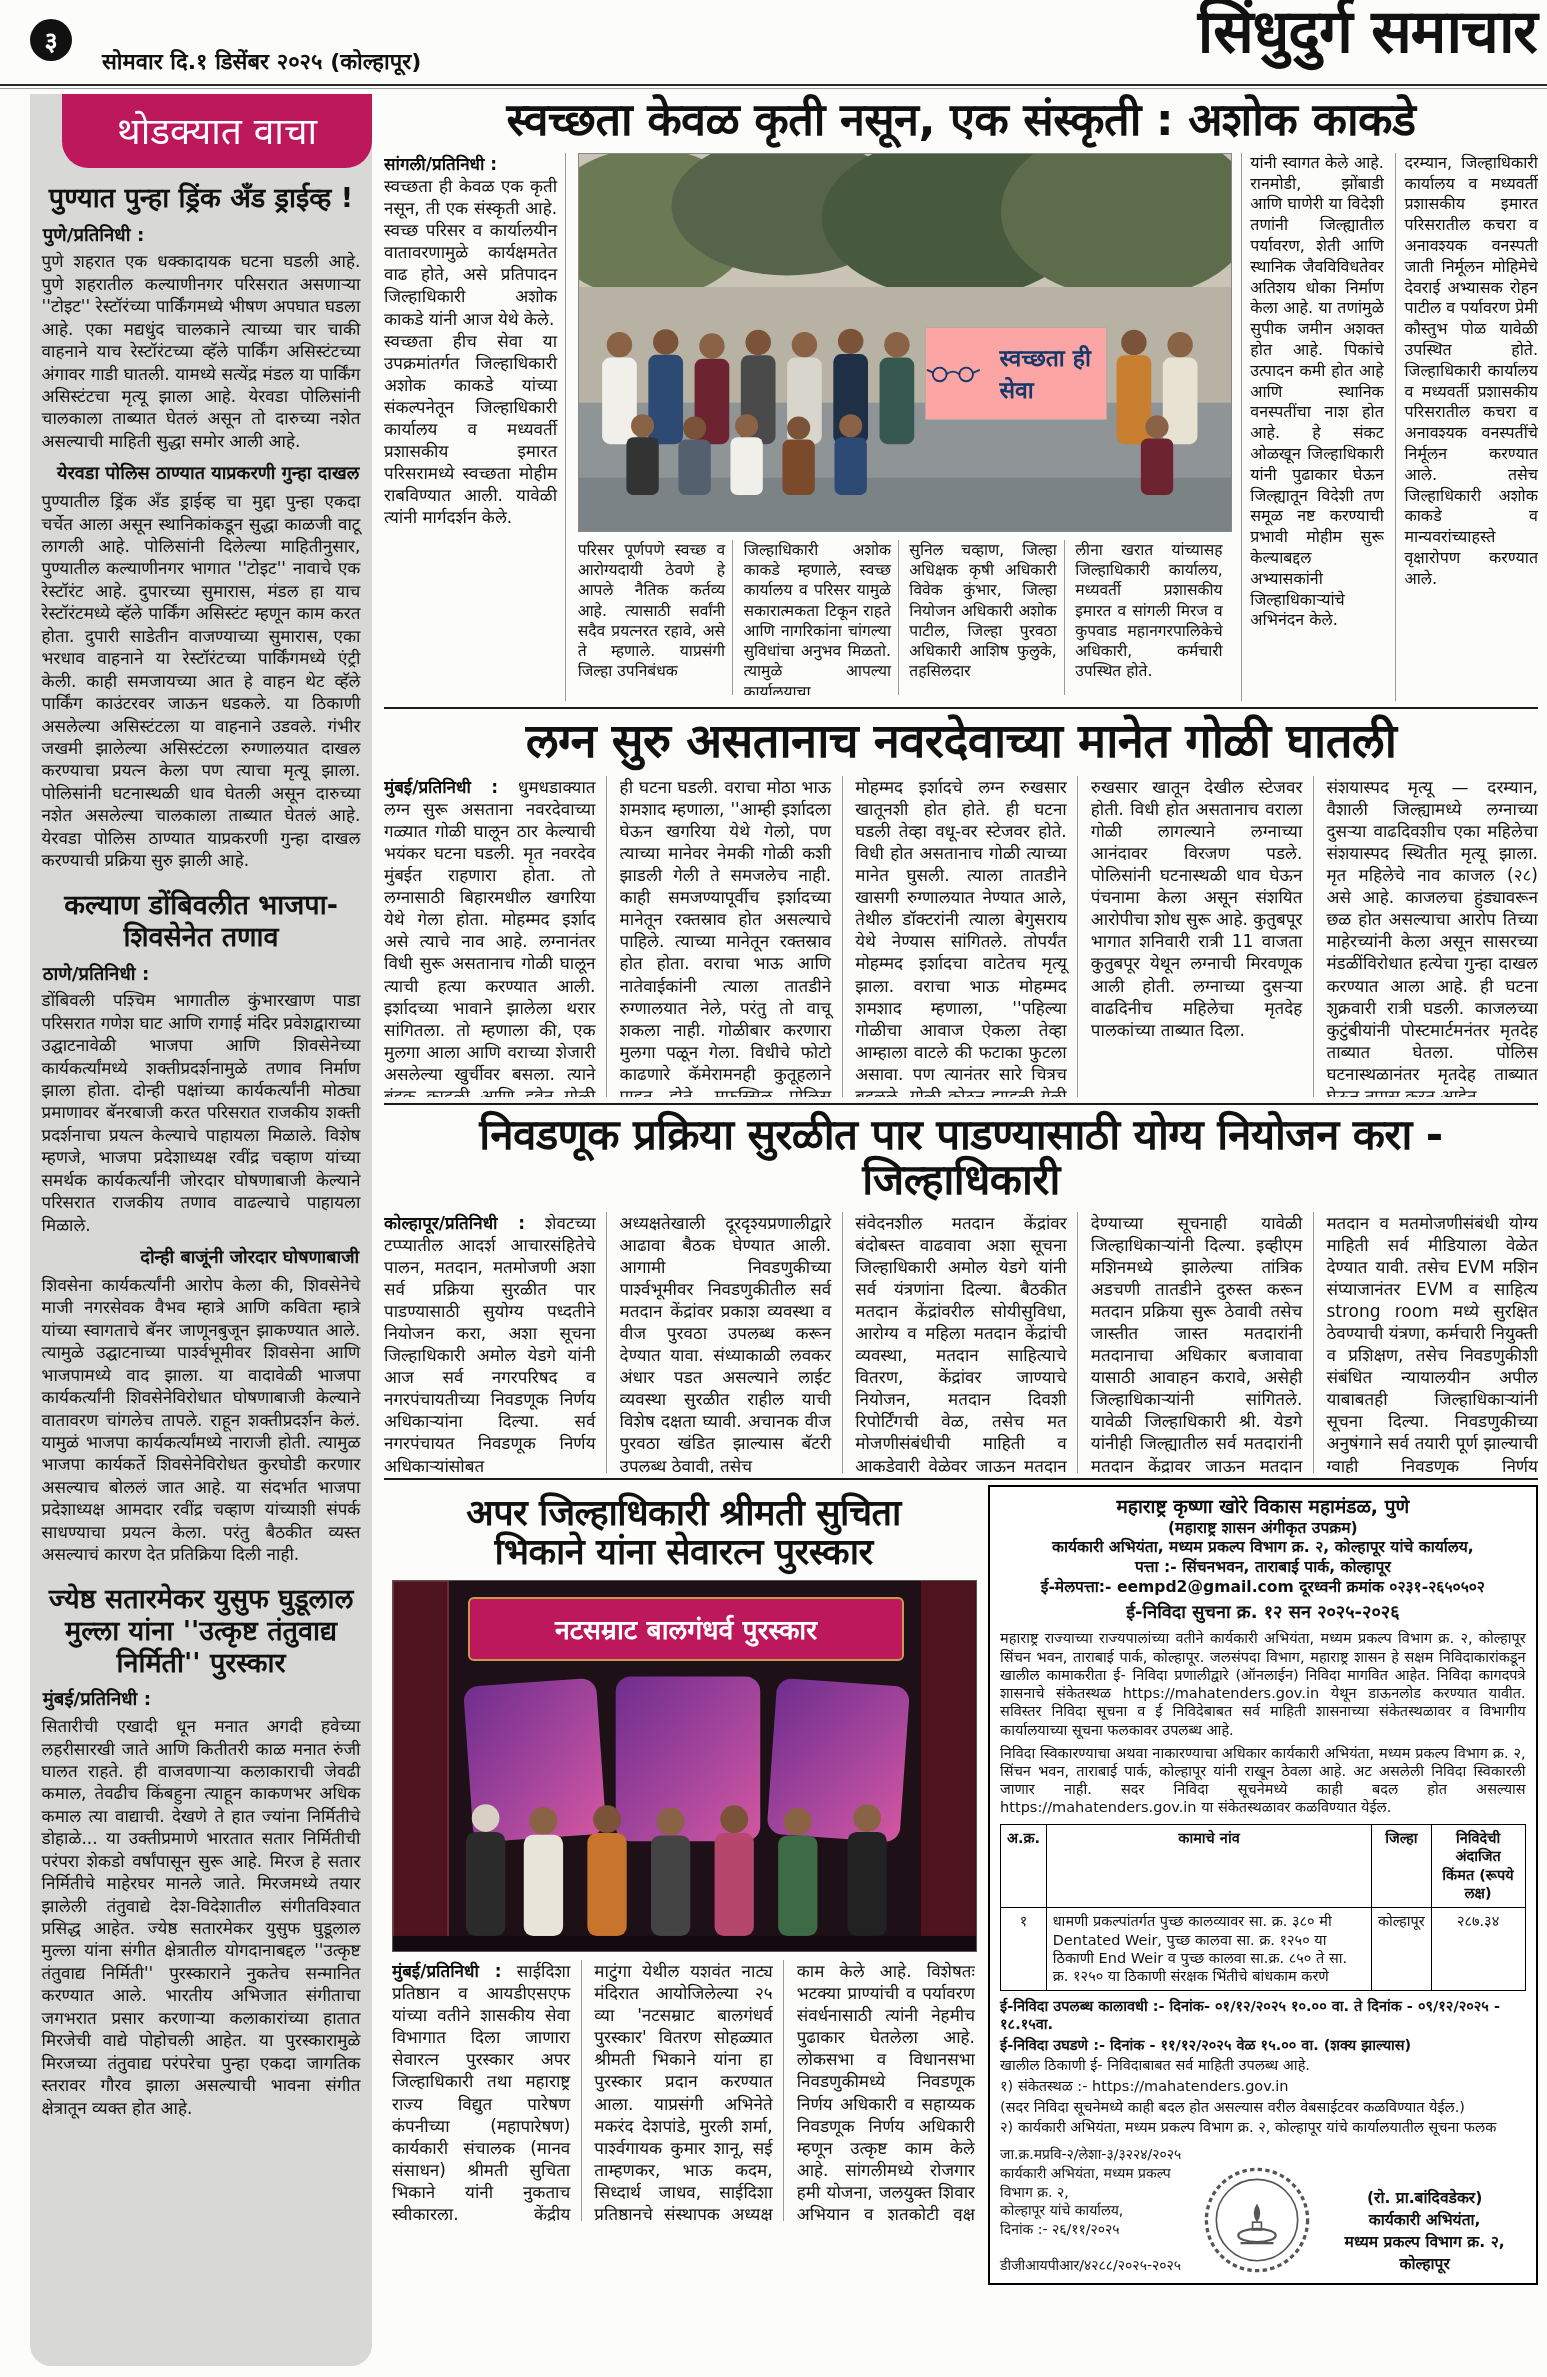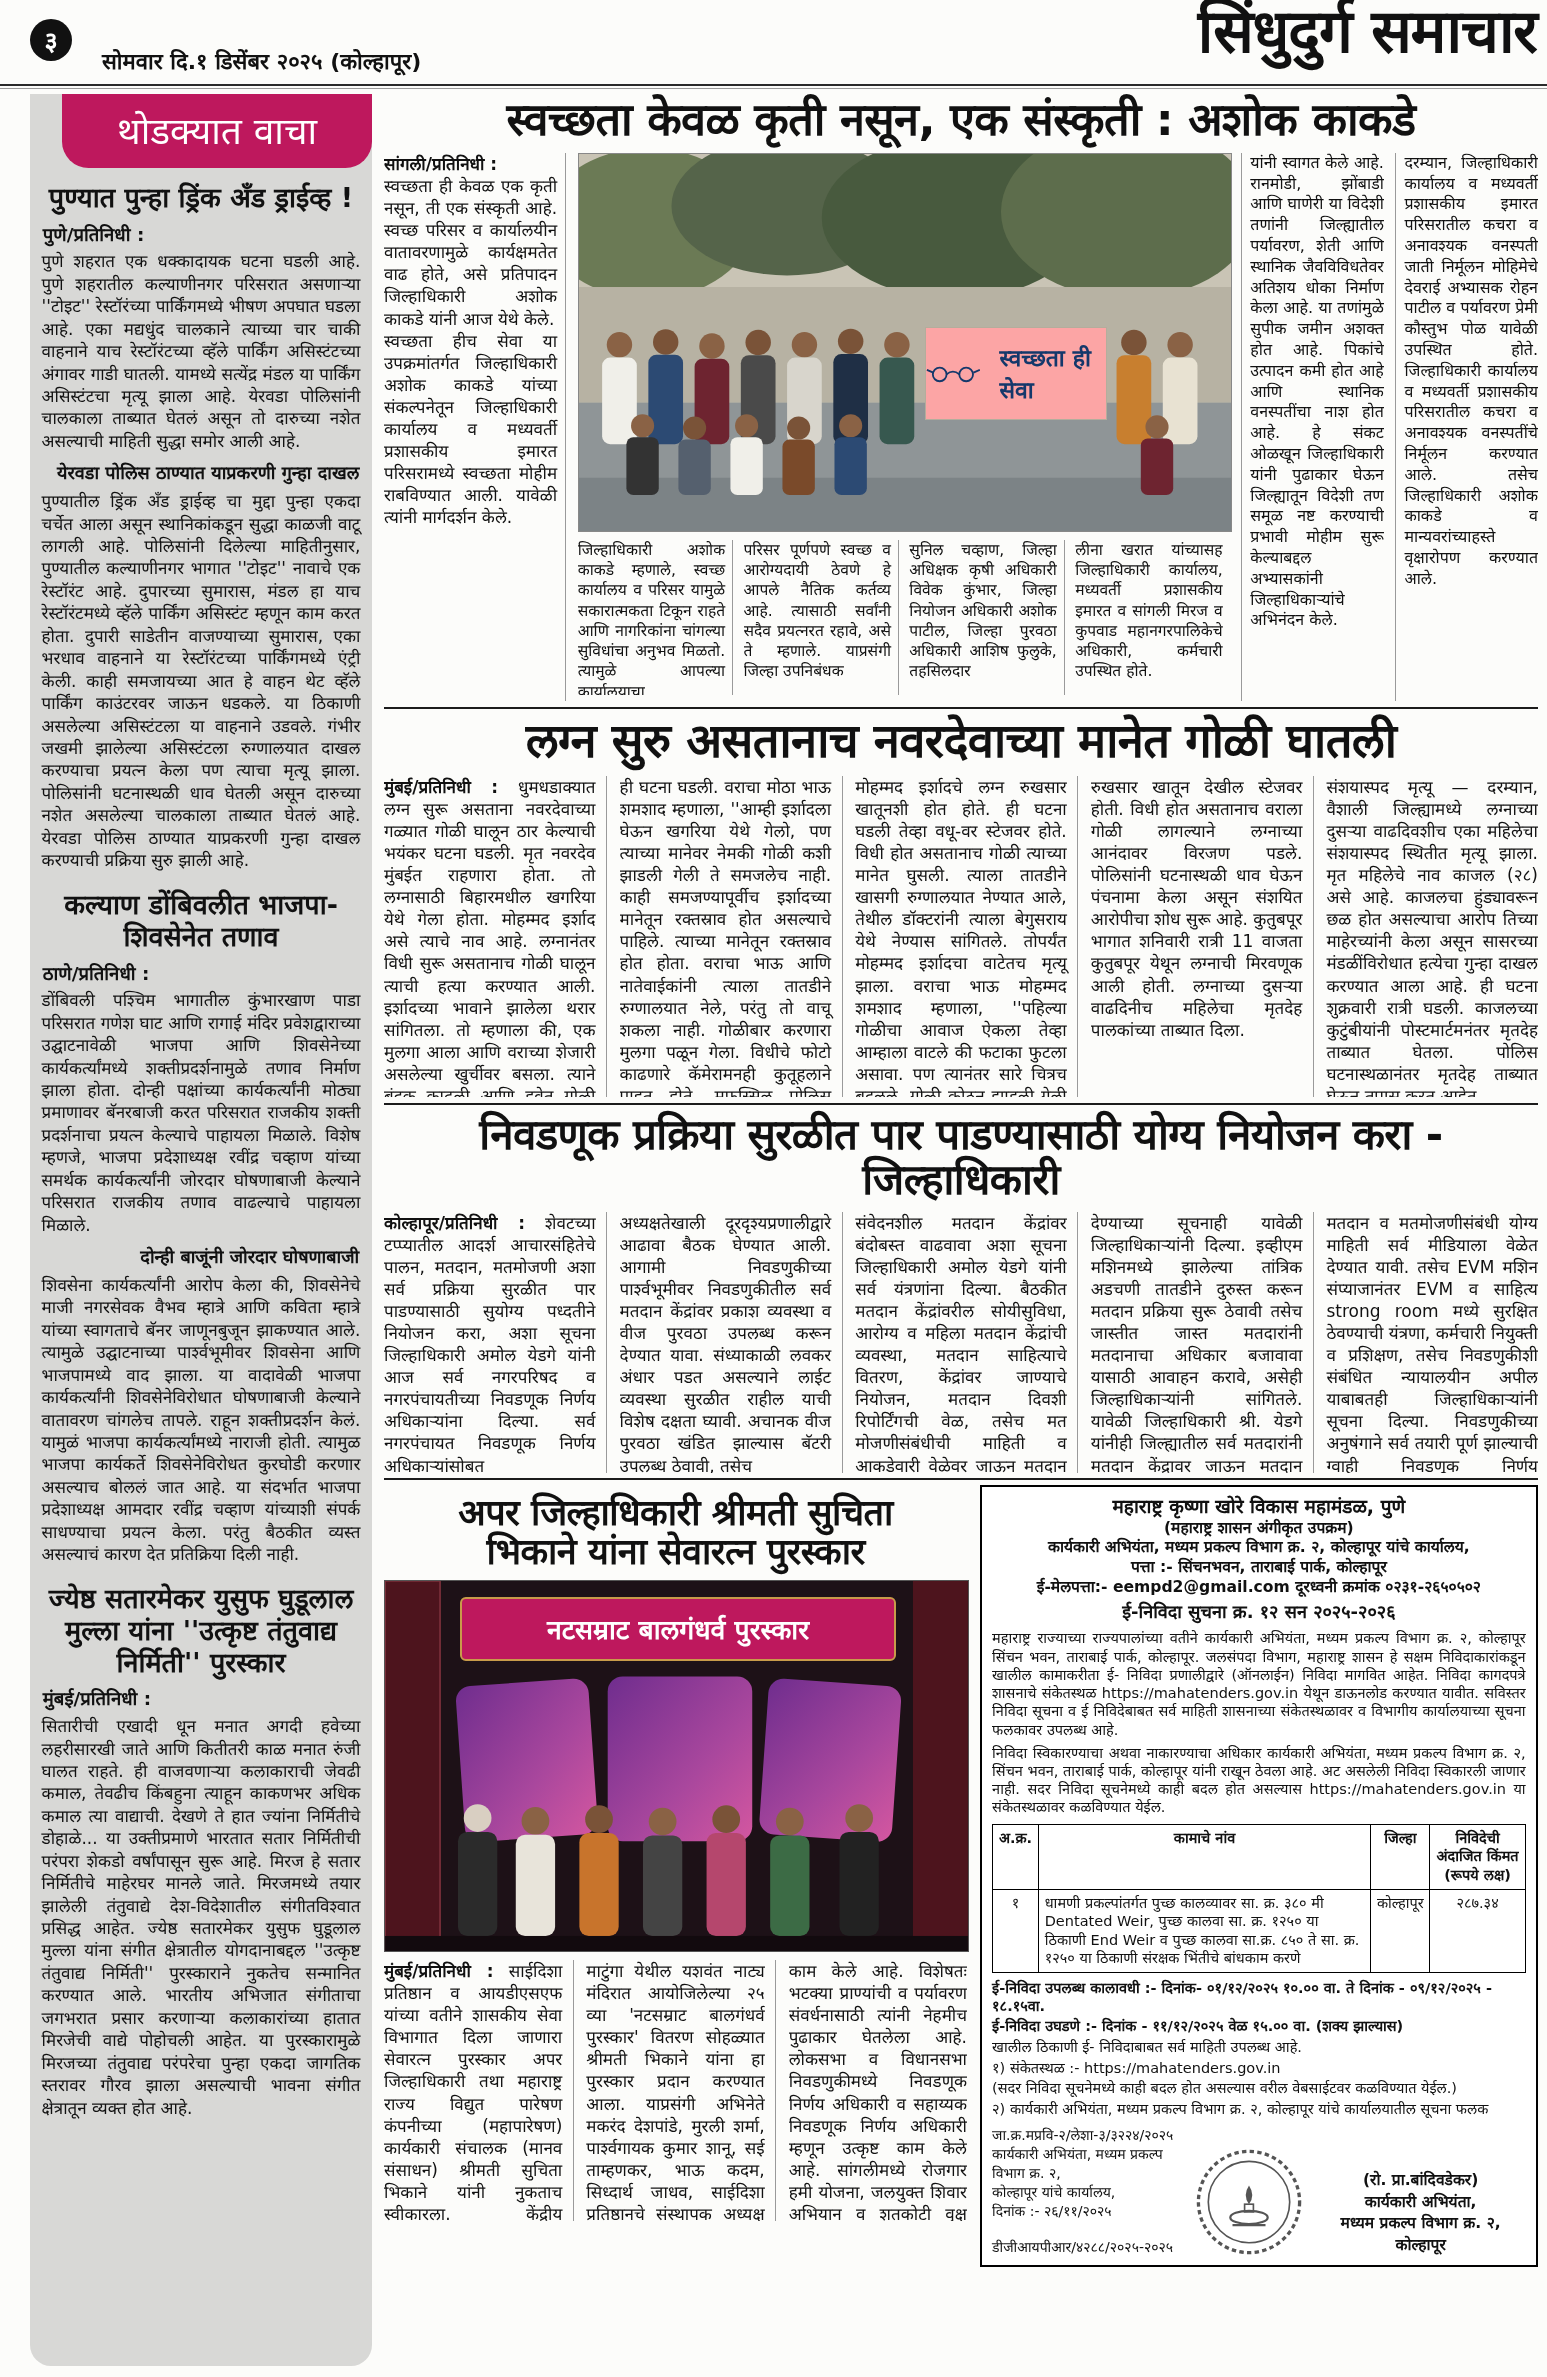--- a/index.html
+++ b/index.html
@@ -44,21 +44,21 @@
              display:flex;flex-direction:row;align-items:center;justify-content:center;gap:19px;}
   .p1-banner-text{font-size:23px;font-weight:800;color:#14386b;}
   .a1-under{display:flex;gap:10.4px;height:155px;overflow:hidden;}
   .a1-under .ucol{flex:1;border-right:0.6px solid #9a9a9a;padding-right:7px;font-size:15.6px;line-height:1.3;text-align:justify;overflow:hidden;}
   .a1-under .ucol:last-child{border-right:none;}
   .a1-r{width:142px;border-left:0.6px solid #9a9a9a;padding-left:8px;overflow:hidden;font-size:16px;}
   .a2-cols{height:321px;}
   .a3-cols{height:261px;}
   
   .bottom{display:flex;gap:12.7px;margin-top:4.6px;}
-  .a4{width:583px;}
+  .a4{width:583px;margin-left:8px;}
   .a4 .ahead{font-size:36px;padding:9.3px 0 8px;}
   .photo2{position:relative;width:583px;height:370px;background:#1c1016;overflow:hidden;border:0.6px solid #555;}
   .p2-banner{position:absolute;left:75px;top:16px;width:432px;height:60px;background:#be185d;border:2.9px solid #c89b4a;border-radius:5.8px;
              display:flex;align-items:center;justify-content:center;}
   .p2-banner-text{font-size:26.6px;font-weight:800;color:#fff;}
   .a4-cols{height:261px;margin-top:8px;}
   
   .tender{width:559px;border:2.3px solid #000;background:#fff;padding:8px 10.4px;box-sizing:border-box;font-size:14.5px;line-height:1.26;}
   .t-b{font-weight:800;}
   .t-org1{font-size:19px;font-weight:800;text-align:center;}
@@ -204,22 +204,22 @@
               <svg width="69" height="23" viewBox="0 0 120 40">
                 <circle cx="30" cy="22" r="15" fill="none" stroke="#14386b" stroke-width="4"></circle>
                 <circle cx="88" cy="22" r="15" fill="none" stroke="#14386b" stroke-width="4"></circle>
                 <path d="M45 22 Q59 10 73 22" fill="none" stroke="#14386b" stroke-width="4"></path>
                 <path d="M2 12 L16 18 M118 12 L104 18" stroke="#14386b" stroke-width="4"></path>
               </svg>
               <div class="p1-banner-text">स्वच्छता ही सेवा</div>
             </div>
           </div>
           <div class="a1-under">
+            <div class="ucol">परिसर पूर्णपणे स्वच्छ व आरोग्यदायी ठेवणे हे आपले नैतिक कर्तव्य आहे. त्यासाठी सर्वांनी सदैव प्रयत्नरत रहावे, असे ते म्हणाले. याप्रसंगी जिल्हा उपनिबंधक</div>
             <div class="ucol">जिल्हाधिकारी अशोक काकडे म्हणाले, स्वच्छ कार्यालय व परिसर यामुळे सकारात्मकता टिकून राहते आणि नागरिकांना चांगल्या सुविधांचा अनुभव मिळतो. त्यामुळे आपल्या कार्यालयाचा</div>
-            <div class="ucol">परिसर पूर्णपणे स्वच्छ व आरोग्यदायी ठेवणे हे आपले नैतिक कर्तव्य आहे. त्यासाठी सर्वांनी सदैव प्रयत्नरत रहावे, असे ते म्हणाले. याप्रसंगी जिल्हा उपनिबंधक</div>
             <div class="ucol">सुनिल चव्हाण, जिल्हा अधिक्षक कृषी अधिकारी विवेक कुंभार, जिल्हा नियोजन अधिकारी अशोक पाटील, जिल्हा पुरवठा अधिकारी आशिष फुलुके, तहसिलदार</div>
             <div class="ucol">लीना खरात यांच्यासह जिल्हाधिकारी कार्यालय, मध्यवर्ती प्रशासकीय इमारत व सांगली मिरज व कुपवाड महानगरपालिकेचे अधिकारी, कर्मचारी उपस्थित होते.</div>
           </div>
         </div>
         <div class="a1-r body-t">यांनी स्वागत केले आहे. रानमोडी, झोंबाडी आणि घाणेरी या विदेशी तणांनी जिल्ह्यातील पर्यावरण, शेती आणि स्थानिक जैवविविधतेवर अतिशय धोका निर्माण केला आहे. या तणांमुळे सुपीक जमीन अशक्त होत आहे. पिकांचे उत्पादन कमी होत आहे आणि स्थानिक वनस्पतींचा नाश होत आहे. हे संकट ओळखून जिल्हाधिकारी यांनी पुढाकार घेऊन जिल्ह्यातून विदेशी तण समूळ नष्ट करण्याची प्रभावी मोहीम सुरू केल्याबद्दल अभ्यासकांनी जिल्हाधिकाऱ्यांचे अभिनंदन केले.</div>
         <div class="a1-r body-t">दरम्यान, जिल्हाधिकारी कार्यालय व मध्यवर्ती प्रशासकीय इमारत परिसरातील कचरा व अनावश्यक वनस्पती जाती निर्मूलन मोहिमेचे देवराई अभ्यासक रोहन पाटील व पर्यावरण प्रेमी कौस्तुभ पोळ यावेळी उपस्थित होते. जिल्हाधिकारी कार्यालय व मध्यवर्ती प्रशासकीय परिसरातील कचरा व अनावश्यक वनस्पतींचे निर्मूलन करण्यात आले. तसेच जिल्हाधिकारी अशोक काकडे व मान्यवरांच्याहस्ते वृक्षारोपण करण्यात आले.</div>
       </div>
       <div class="hrule"></div>
     </div>
 

